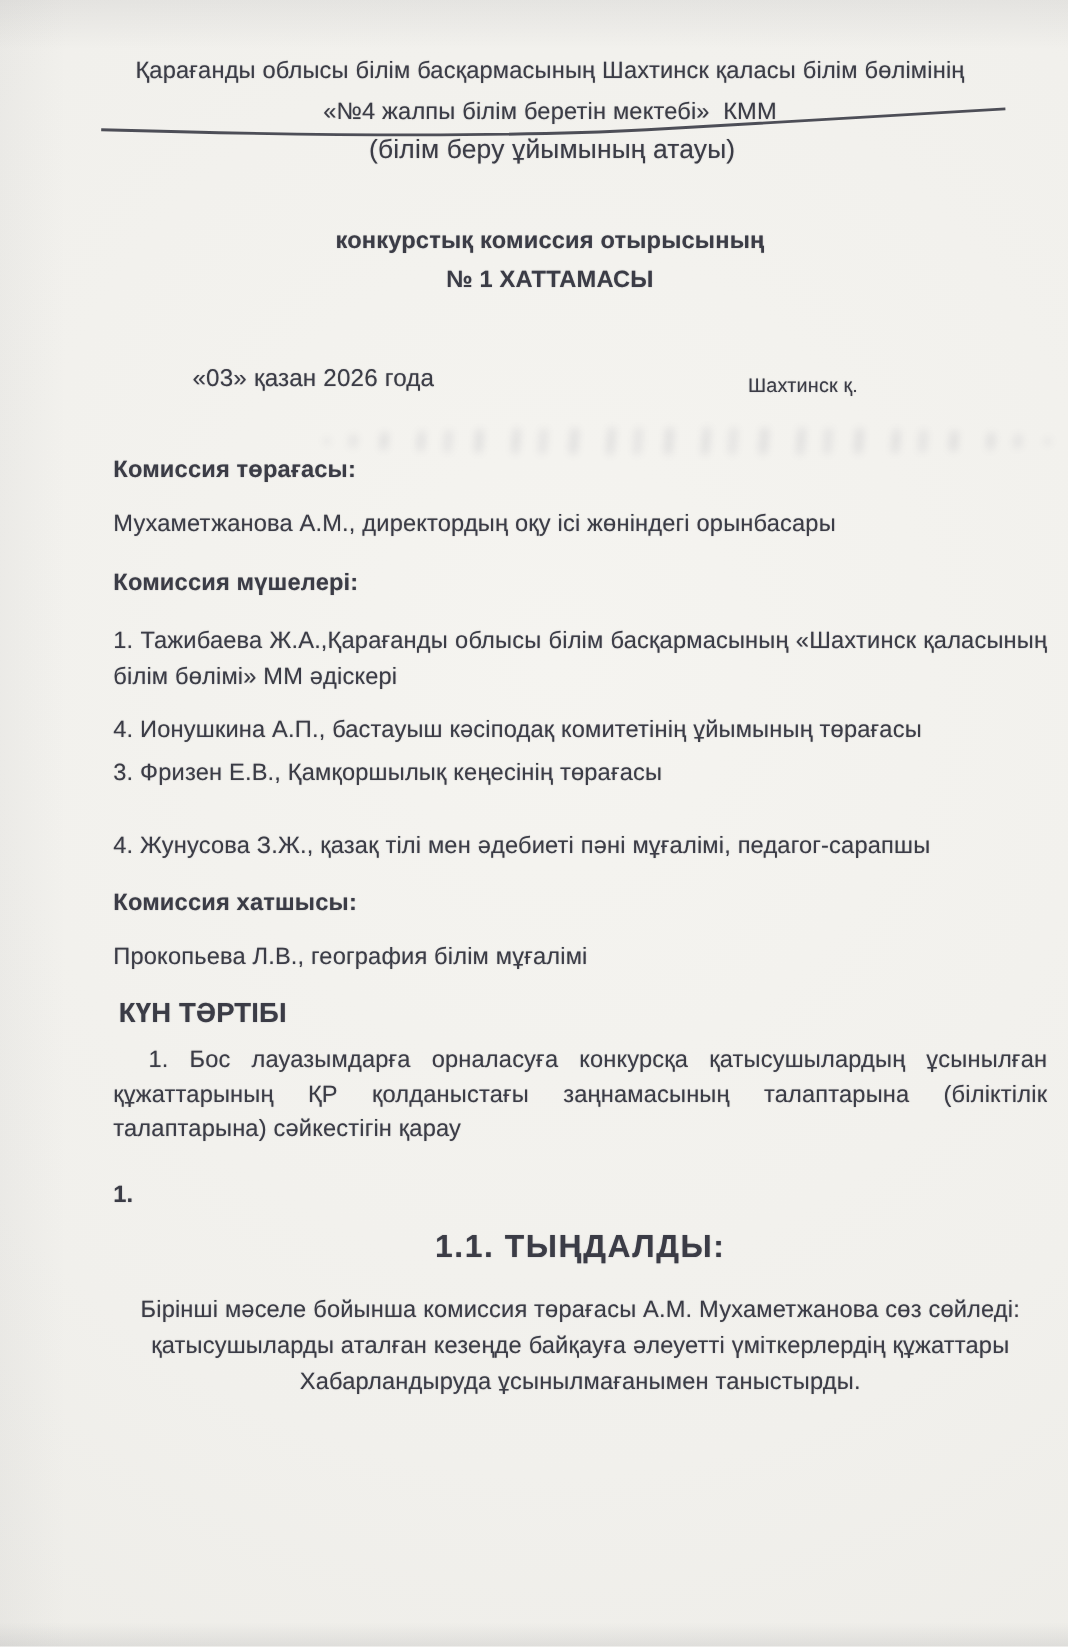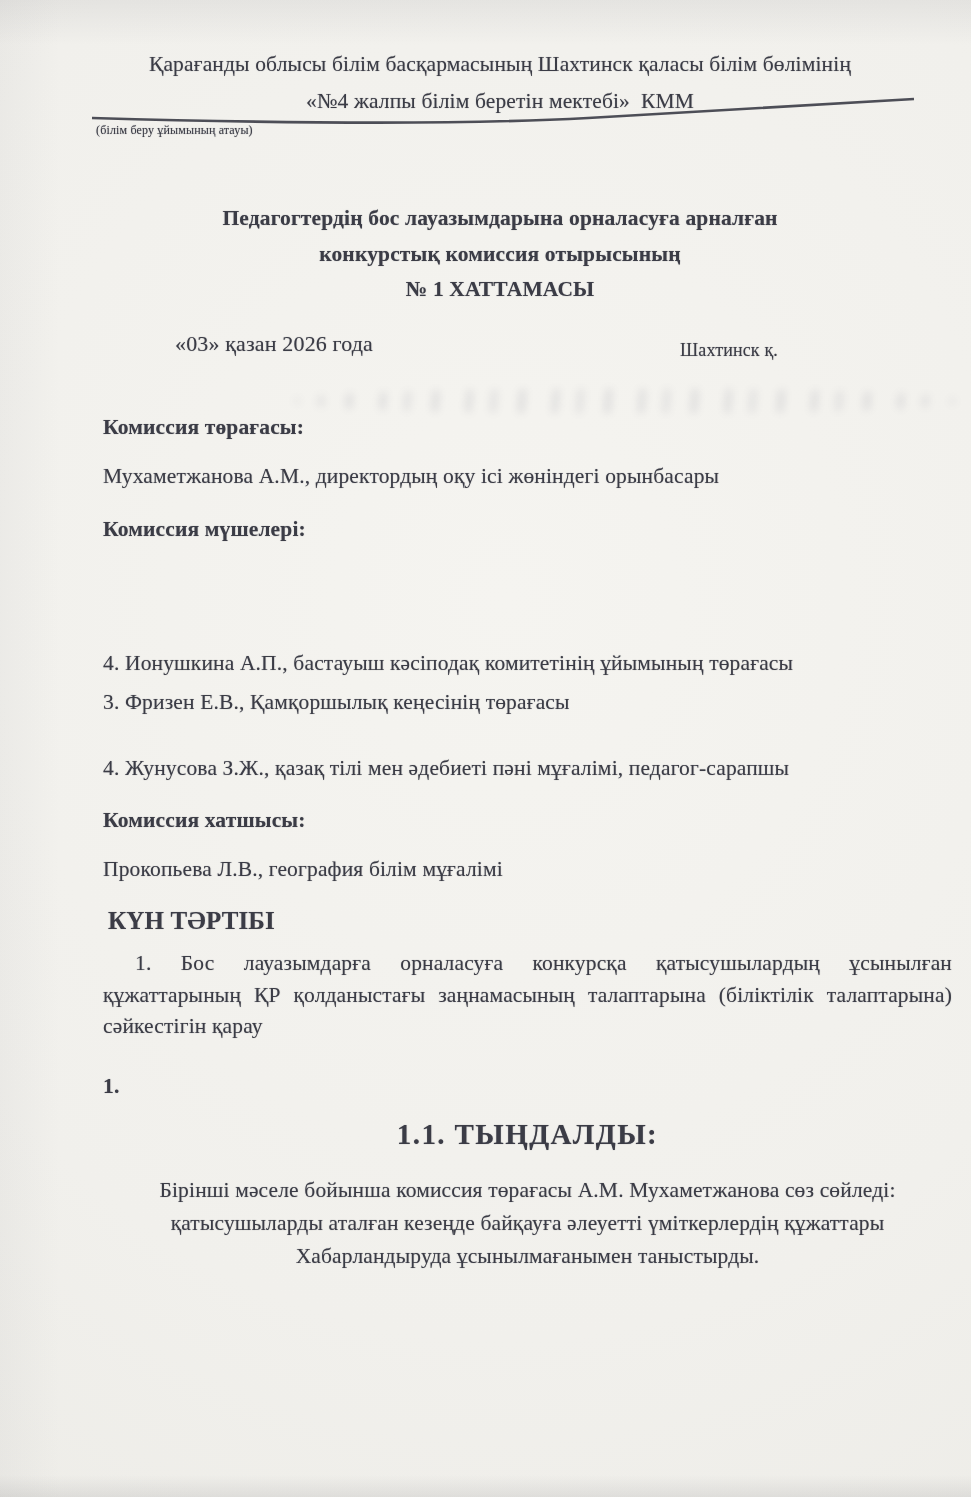--- a/index.html
+++ b/index.html
@@ -4,21 +4,21 @@
 <style>
   html, body {
     margin: 0;
     padding: 0;
   }
   .page {
     position: relative;
     width: 971px;
     height: 1497px;
     overflow: hidden;
-    font-family: Liberation Serif, serif;
+    font-family: Liberation Sans, sans-serif;
     color: #3b3c46;
     background:
       linear-gradient(to bottom, rgba(115,115,122,0.10), rgba(0,0,0,0) 45px),
       linear-gradient(to top, rgba(100,100,106,0.12), rgba(0,0,0,0) 22px),
       linear-gradient(to right, rgba(110,110,118,0.05), rgba(0,0,0,0) 60px),
       radial-gradient(ellipse 125% 90% at 52% 40%, #f5f4f0 0%, #f1f0ec 55%, #ebeae5 100%);
   }
   .abs { position: absolute; }
   .txt {
     font-size: 21.5px;
@@ -31,22 +31,22 @@
 
   .org-block {
     left: 80px; top: 46px; width: 840px;
     font-size: 22px; line-height: 37px;
     text-align: center;
   }
   .underline-svg {
     left: 88px; top: 92px; width: 830px; height: 36px;
   }
   .caption {
-    left: 96px; top: 123px; width: 840px;
-    font-size: 12px; text-align: left;
+    left: 82px; top: 123px; width: 840px;
+    font-size: 24px; text-align: center;
   }
   .title-block {
     left: 85px; top: 201px; width: 830px;
     font-size: 22.5px; line-height: 35.5px;
     text-align: center; font-weight: 700;
   }
   .meta-date { left: 175px; top: 331px; font-size: 22px; }
   .meta-place { left: 680px; top: 340px; font-size: 18px; }
 
   .smudge {
@@ -87,34 +87,34 @@
     <div class="txt prewrap">«№4 жалпы білім беретін мектебі»  КММ</div>
   </div>
 
   <svg class="abs underline-svg" viewBox="0 0 830 36" xmlns="http://www.w3.org/2000/svg">
     <path d="M4,26 C180,31 360,33.5 500,26 C640,18 762,10 826,7" fill="none" stroke="#3f404a" stroke-width="2.6" opacity="0.92"></path>
   </svg>
 
   <div class="abs caption txt">(білім беру ұйымының атауы)</div>
 
   <div class="abs title-block">
-    <div class="txt bold">Педагогтердің бос лауазымдарына орналасуға арналған</div>
     <div class="txt bold">конкурстық комиссия отырысының</div>
     <div class="txt bold">№ 1 ХАТТАМАСЫ</div>
   </div>
 
   <div class="abs meta-date txt">«03» қазан 2026 года</div>
   <div class="abs meta-place txt">Шахтинск қ.</div>
 
   <div class="abs smudge"></div>
 
   <div class="abs col chair-heading txt bold">Комиссия төрағасы:</div>
   <div class="abs col chair-name txt">Мухаметжанова А.М., директордың оқу ісі жөніндегі орынбасары</div>
 
   <div class="abs col members-heading txt bold">Комиссия мүшелері:</div>
+  <div class="abs col member-1 txt justify">1. Тажибаева Ж.А.,Қарағанды облысы білім басқармасының «Шахтинск қаласының білім бөлімі» ММ әдіскері</div>
   <div class="abs col member-2 txt">4. Ионушкина А.П., бастауыш кәсіподақ комитетінің ұйымының төрағасы</div>
   <div class="abs col member-3 txt">3. Фризен Е.В., Қамқоршылық кеңесінің төрағасы</div>
   <div class="abs col member-4 txt">4. Жунусова З.Ж., қазақ тілі мен әдебиеті пәні мұғалімі, педагог-сарапшы</div>
 
   <div class="abs col secretary-heading txt bold">Комиссия хатшысы:</div>
   <div class="abs col secretary-name txt">Прокопьева Л.В., география білім мұғалімі</div>
 
   <div class="abs col agenda-heading txt bold">КҮН ТӘРТІБІ</div>
   <div class="abs col agenda-item txt justify">1. Бос лауазымдарға орналасуға конкурсқа қатысушылардың ұсынылған құжаттарының ҚР қолданыстағы заңнамасының талаптарына (біліктілік талаптарына) сәйкестігін қарау</div>
 

